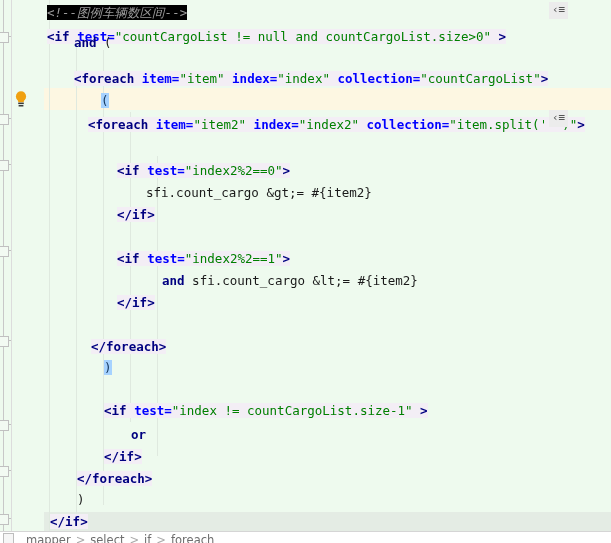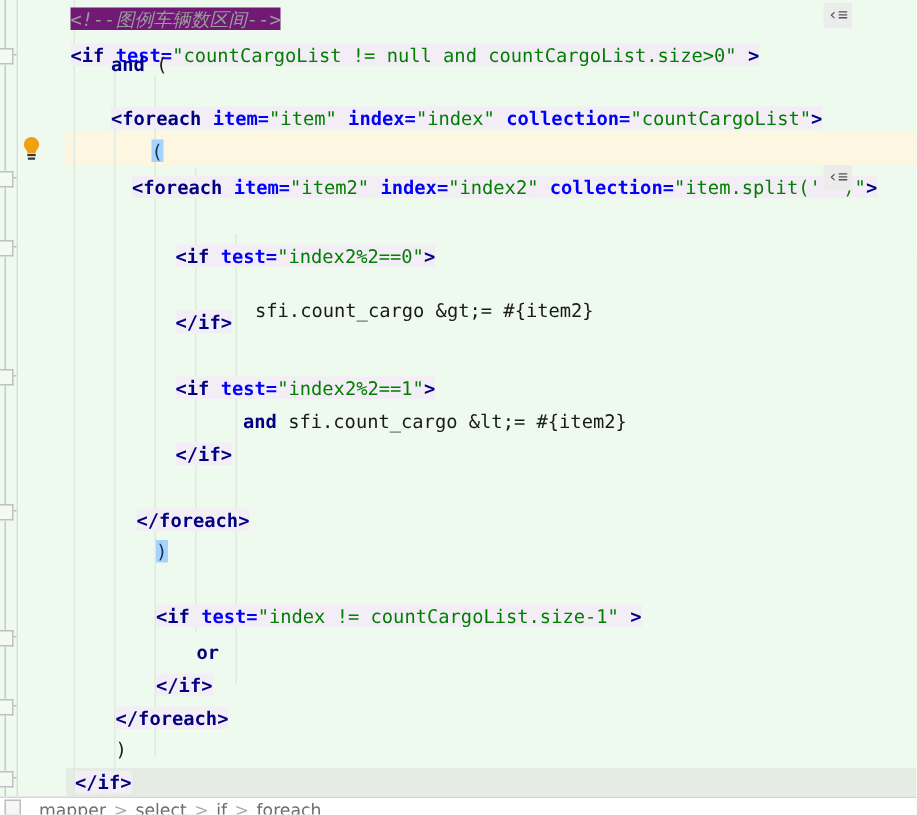--- a/index.html
+++ b/index.html
@@ -126,21 +126,21 @@
   
   .tok-tag      { color: #000080; font-weight: bold; }           
   .tok-attr     { color: #0000ff; font-weight: bold; }           
   .tok-string   { color: #008000; }                              
   .tok-plain    { color: #1a1a1a; }                              
   .tok-kw       { color: #000080; font-weight: bold; }
   .tok-comment  { color: #9b9b9b; font-style: italic; }
 
   
   .tagbg    { background: #f3eef5; }
-  .cmtbg    { background: #701a75; }
+  .cmtbg    { background: #000000; }
   .plainbg  { background: transparent; }
 
   
   .bracket-match {
     background: #a6d2ff;
     color: #12355b;
   }
 
   
   .right-fold-chevron {
@@ -233,21 +233,21 @@
     </div>
 
   <div id="code-layer">
       <div class="code-line" style="top: 2px; left: 47px;"><span class="seg tok-comment cmtbg">&lt;!--图例车辆数区间--&gt;</span></div>
       <div class="code-line" style="top: 26px; left: 47px;"><span class="seg tok-tag tagbg">&lt;</span><span class="seg tok-tag tagbg">if</span><span class="seg tok-plain tagbg"> </span><span class="seg tok-attr tagbg">test</span><span class="seg tok-attr tagbg">=</span><span class="seg tok-string tagbg">"countCargoList != null and countCargoList.size&gt;0"</span><span class="seg tok-tag tagbg"> &gt;</span></div>
       <div class="code-line" style="top: 32px; left: 74px;"><span class="seg tok-kw plainbg">and</span><span class="seg tok-plain plainbg"> (</span></div>
       <div class="code-line" style="top: 68px; left: 74px;"><span class="seg tok-tag tagbg">&lt;</span><span class="seg tok-tag tagbg">foreach</span><span class="seg tok-plain tagbg"> </span><span class="seg tok-attr tagbg">item</span><span class="seg tok-attr tagbg">=</span><span class="seg tok-string tagbg">"item"</span><span class="seg tok-plain tagbg"> </span><span class="seg tok-attr tagbg">index</span><span class="seg tok-attr tagbg">=</span><span class="seg tok-string tagbg">"index"</span><span class="seg tok-plain tagbg"> </span><span class="seg tok-attr tagbg">collection</span><span class="seg tok-attr tagbg">=</span><span class="seg tok-string tagbg">"countCargoList"</span><span class="seg tok-tag tagbg">&gt;</span></div>
       <div class="code-line" style="top: 90px; left: 101px;"><span class="seg bracket-match plainbg">(</span></div>
       <div class="code-line" style="top: 114px; left: 88px;"><span class="seg tok-tag tagbg">&lt;</span><span class="seg tok-tag tagbg">foreach</span><span class="seg tok-plain tagbg"> </span><span class="seg tok-attr tagbg">item</span><span class="seg tok-attr tagbg">=</span><span class="seg tok-string tagbg">"item2"</span><span class="seg tok-plain tagbg"> </span><span class="seg tok-attr tagbg">index</span><span class="seg tok-attr tagbg">=</span><span class="seg tok-string tagbg">"index2"</span><span class="seg tok-plain tagbg"> </span><span class="seg tok-attr tagbg">collection</span><span class="seg tok-attr tagbg">=</span><span class="seg tok-string tagbg">"item.split('-')"</span><span class="seg tok-tag tagbg">&gt;</span></div>
       <div class="code-line" style="top: 160px; left: 117px;"><span class="seg tok-tag tagbg">&lt;</span><span class="seg tok-tag tagbg">if</span><span class="seg tok-plain tagbg"> </span><span class="seg tok-attr tagbg">test</span><span class="seg tok-attr tagbg">=</span><span class="seg tok-string tagbg">"index2%2==0"</span><span class="seg tok-tag tagbg">&gt;</span></div>
-      <div class="code-line" style="top: 196px; left: 146px; margin-left: 24px;"><span class="seg tok-plain plainbg">sfi.count_cargo &amp;gt;= #{item2}</span></div>
+      <div class="code-line" style="top: 182px; left: 146px;"><span class="seg tok-plain plainbg">sfi.count_cargo &amp;gt;= #{item2}</span></div>
       <div class="code-line" style="top: 204px; left: 117px;"><span class="seg tok-tag tagbg">&lt;/</span><span class="seg tok-tag tagbg">if</span><span class="seg tok-tag tagbg">&gt;</span></div>
       <div class="code-line" style="top: 248px; left: 117px;"><span class="seg tok-tag tagbg">&lt;</span><span class="seg tok-tag tagbg">if</span><span class="seg tok-plain tagbg"> </span><span class="seg tok-attr tagbg">test</span><span class="seg tok-attr tagbg">=</span><span class="seg tok-string tagbg">"index2%2==1"</span><span class="seg tok-tag tagbg">&gt;</span></div>
       <div class="code-line" style="top: 270px; left: 162px;"><span class="seg tok-kw plainbg">and</span><span class="seg tok-plain plainbg"> sfi.count_cargo &amp;lt;= #{item2}</span></div>
       <div class="code-line" style="top: 292px; left: 117px;"><span class="seg tok-tag tagbg">&lt;/</span><span class="seg tok-tag tagbg">if</span><span class="seg tok-tag tagbg">&gt;</span></div>
       <div class="code-line" style="top: 336px; left: 91px;"><span class="seg tok-tag tagbg">&lt;/</span><span class="seg tok-tag tagbg">foreach</span><span class="seg tok-tag tagbg">&gt;</span></div>
       <div class="code-line" style="top: 357px; left: 104px;"><span class="seg bracket-match plainbg">)</span></div>
       <div class="code-line" style="top: 400px; left: 104px;"><span class="seg tok-tag tagbg">&lt;</span><span class="seg tok-tag tagbg">if</span><span class="seg tok-plain tagbg"> </span><span class="seg tok-attr tagbg">test</span><span class="seg tok-attr tagbg">=</span><span class="seg tok-string tagbg">"index != countCargoList.size-1"</span><span class="seg tok-tag tagbg"> &gt;</span></div>
       <div class="code-line" style="top: 424px; left: 131px;"><span class="seg tok-kw plainbg">or</span></div>
       <div class="code-line" style="top: 446px; left: 104px;"><span class="seg tok-tag tagbg">&lt;/</span><span class="seg tok-tag tagbg">if</span><span class="seg tok-tag tagbg">&gt;</span></div>
       <div class="code-line" style="top: 468px; left: 77px;"><span class="seg tok-tag tagbg">&lt;/</span><span class="seg tok-tag tagbg">foreach</span><span class="seg tok-tag tagbg">&gt;</span></div>

